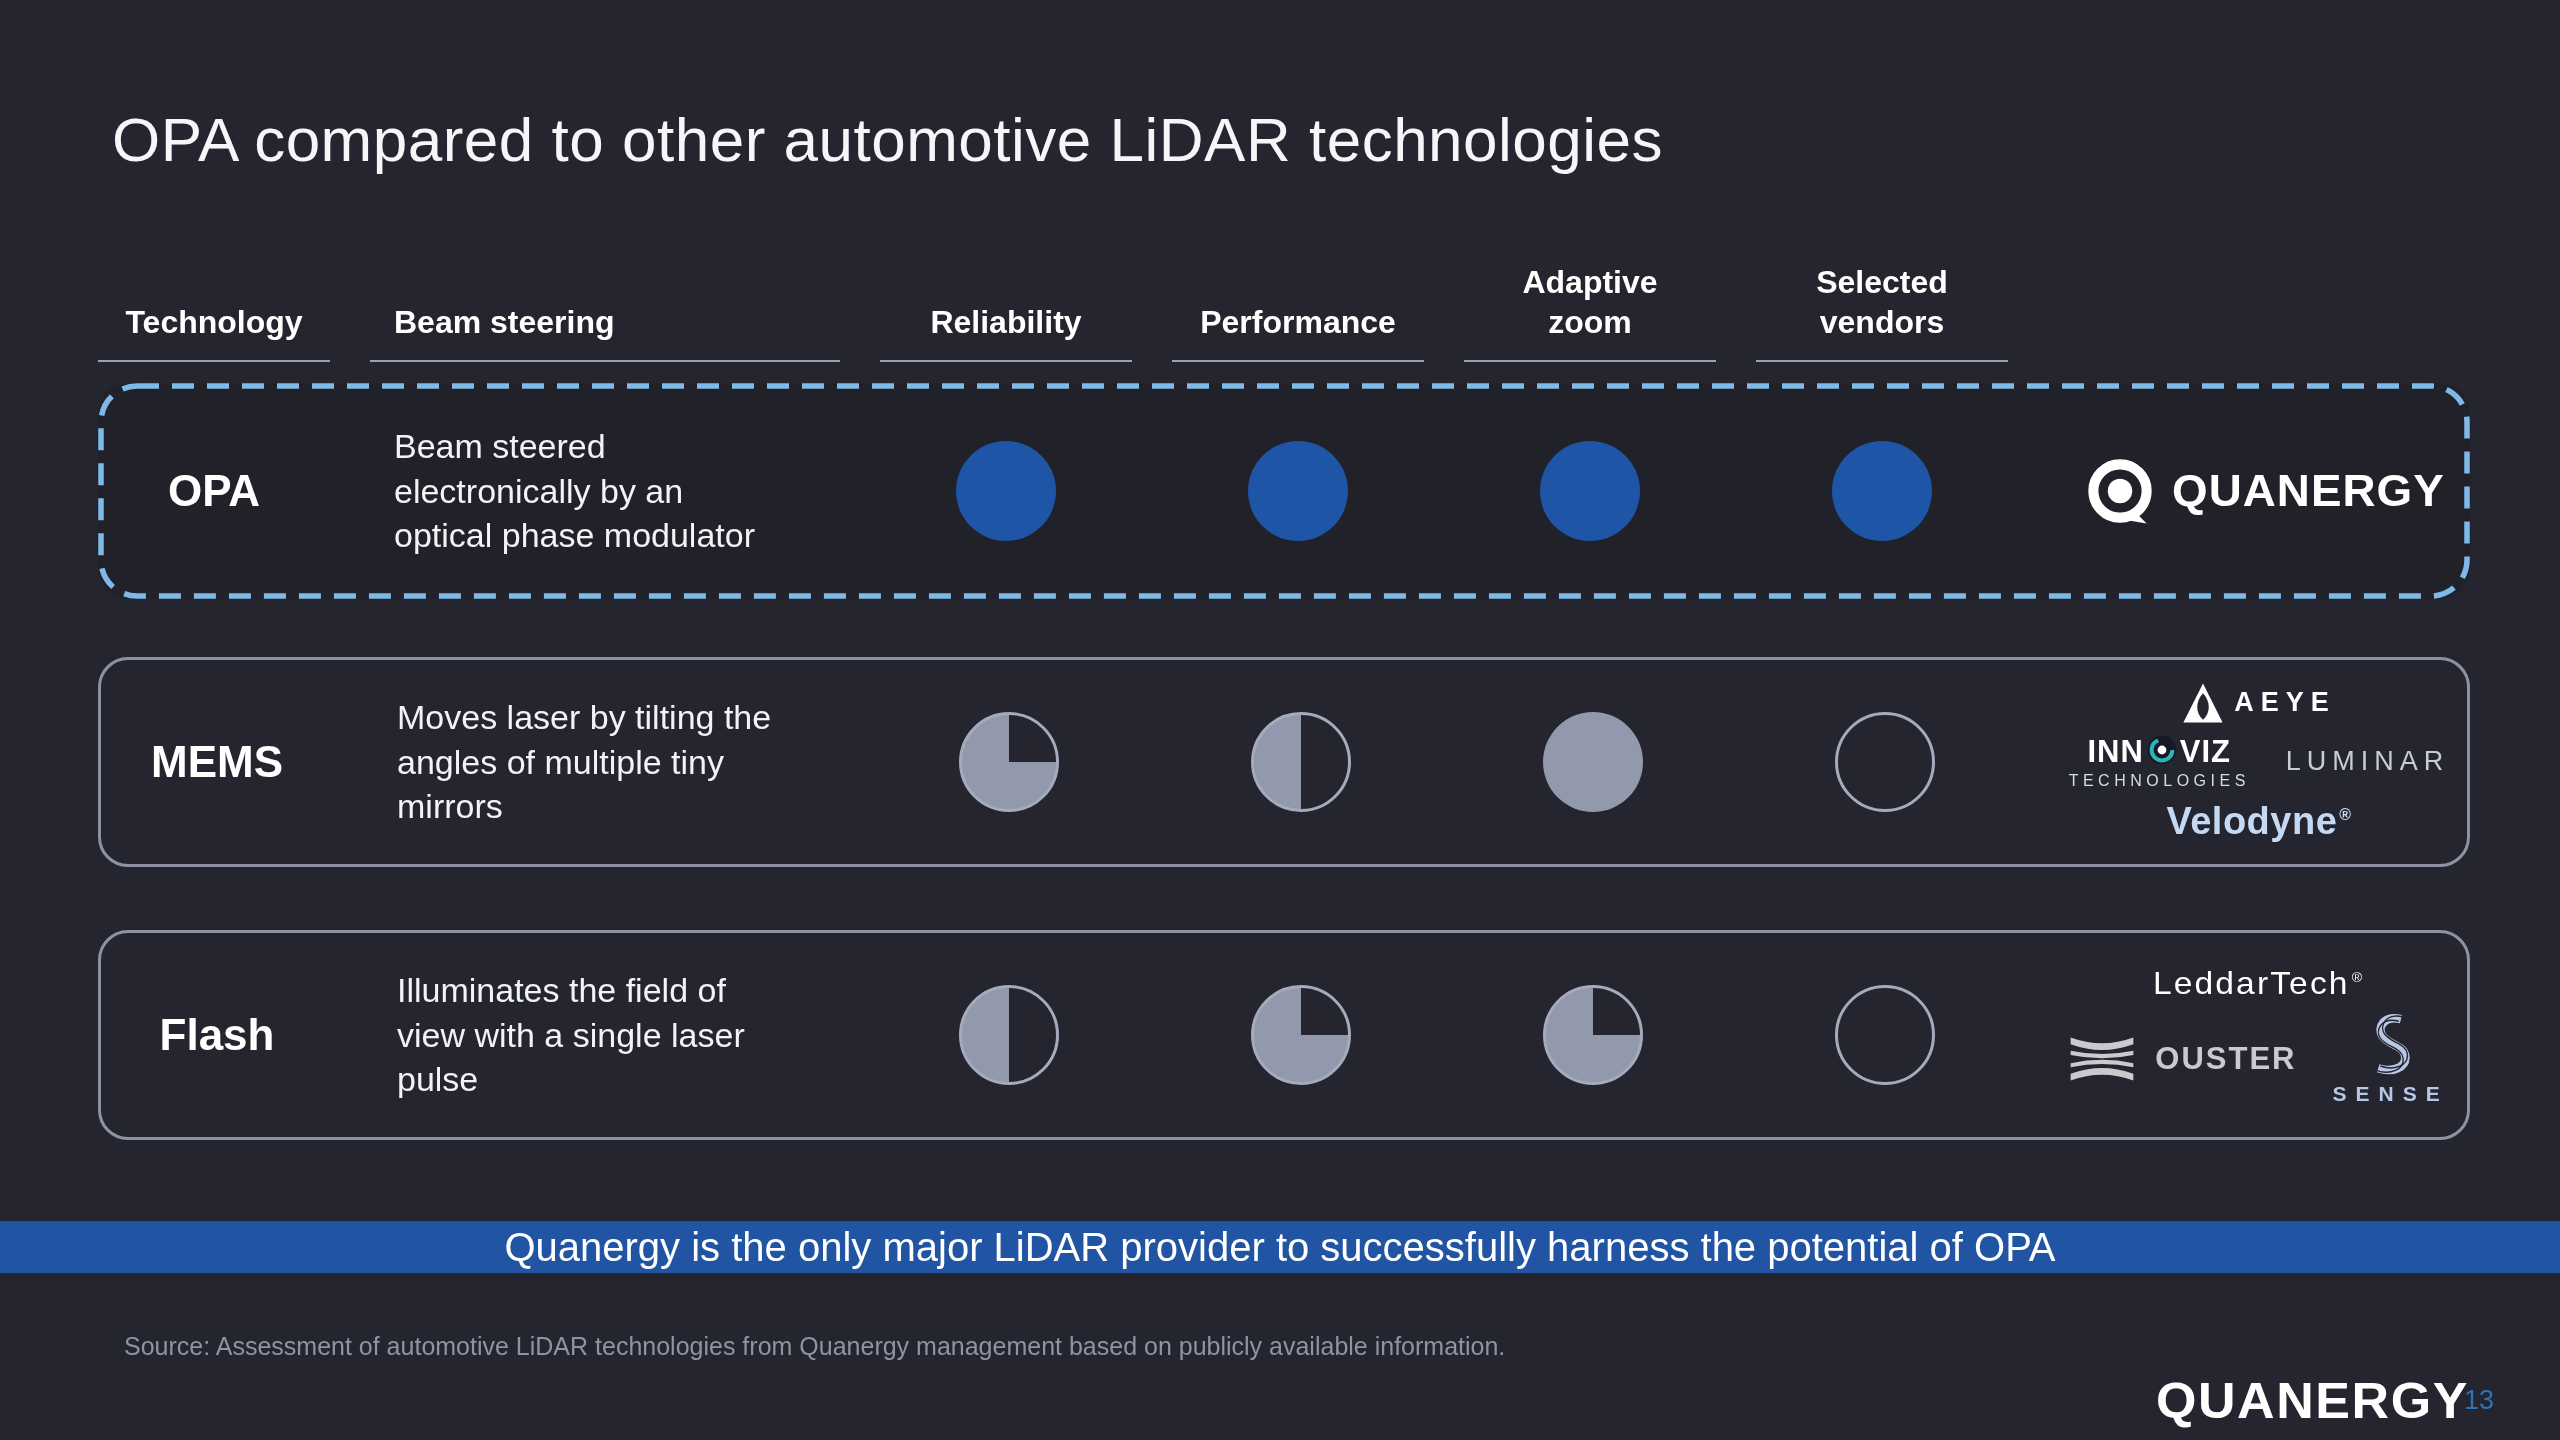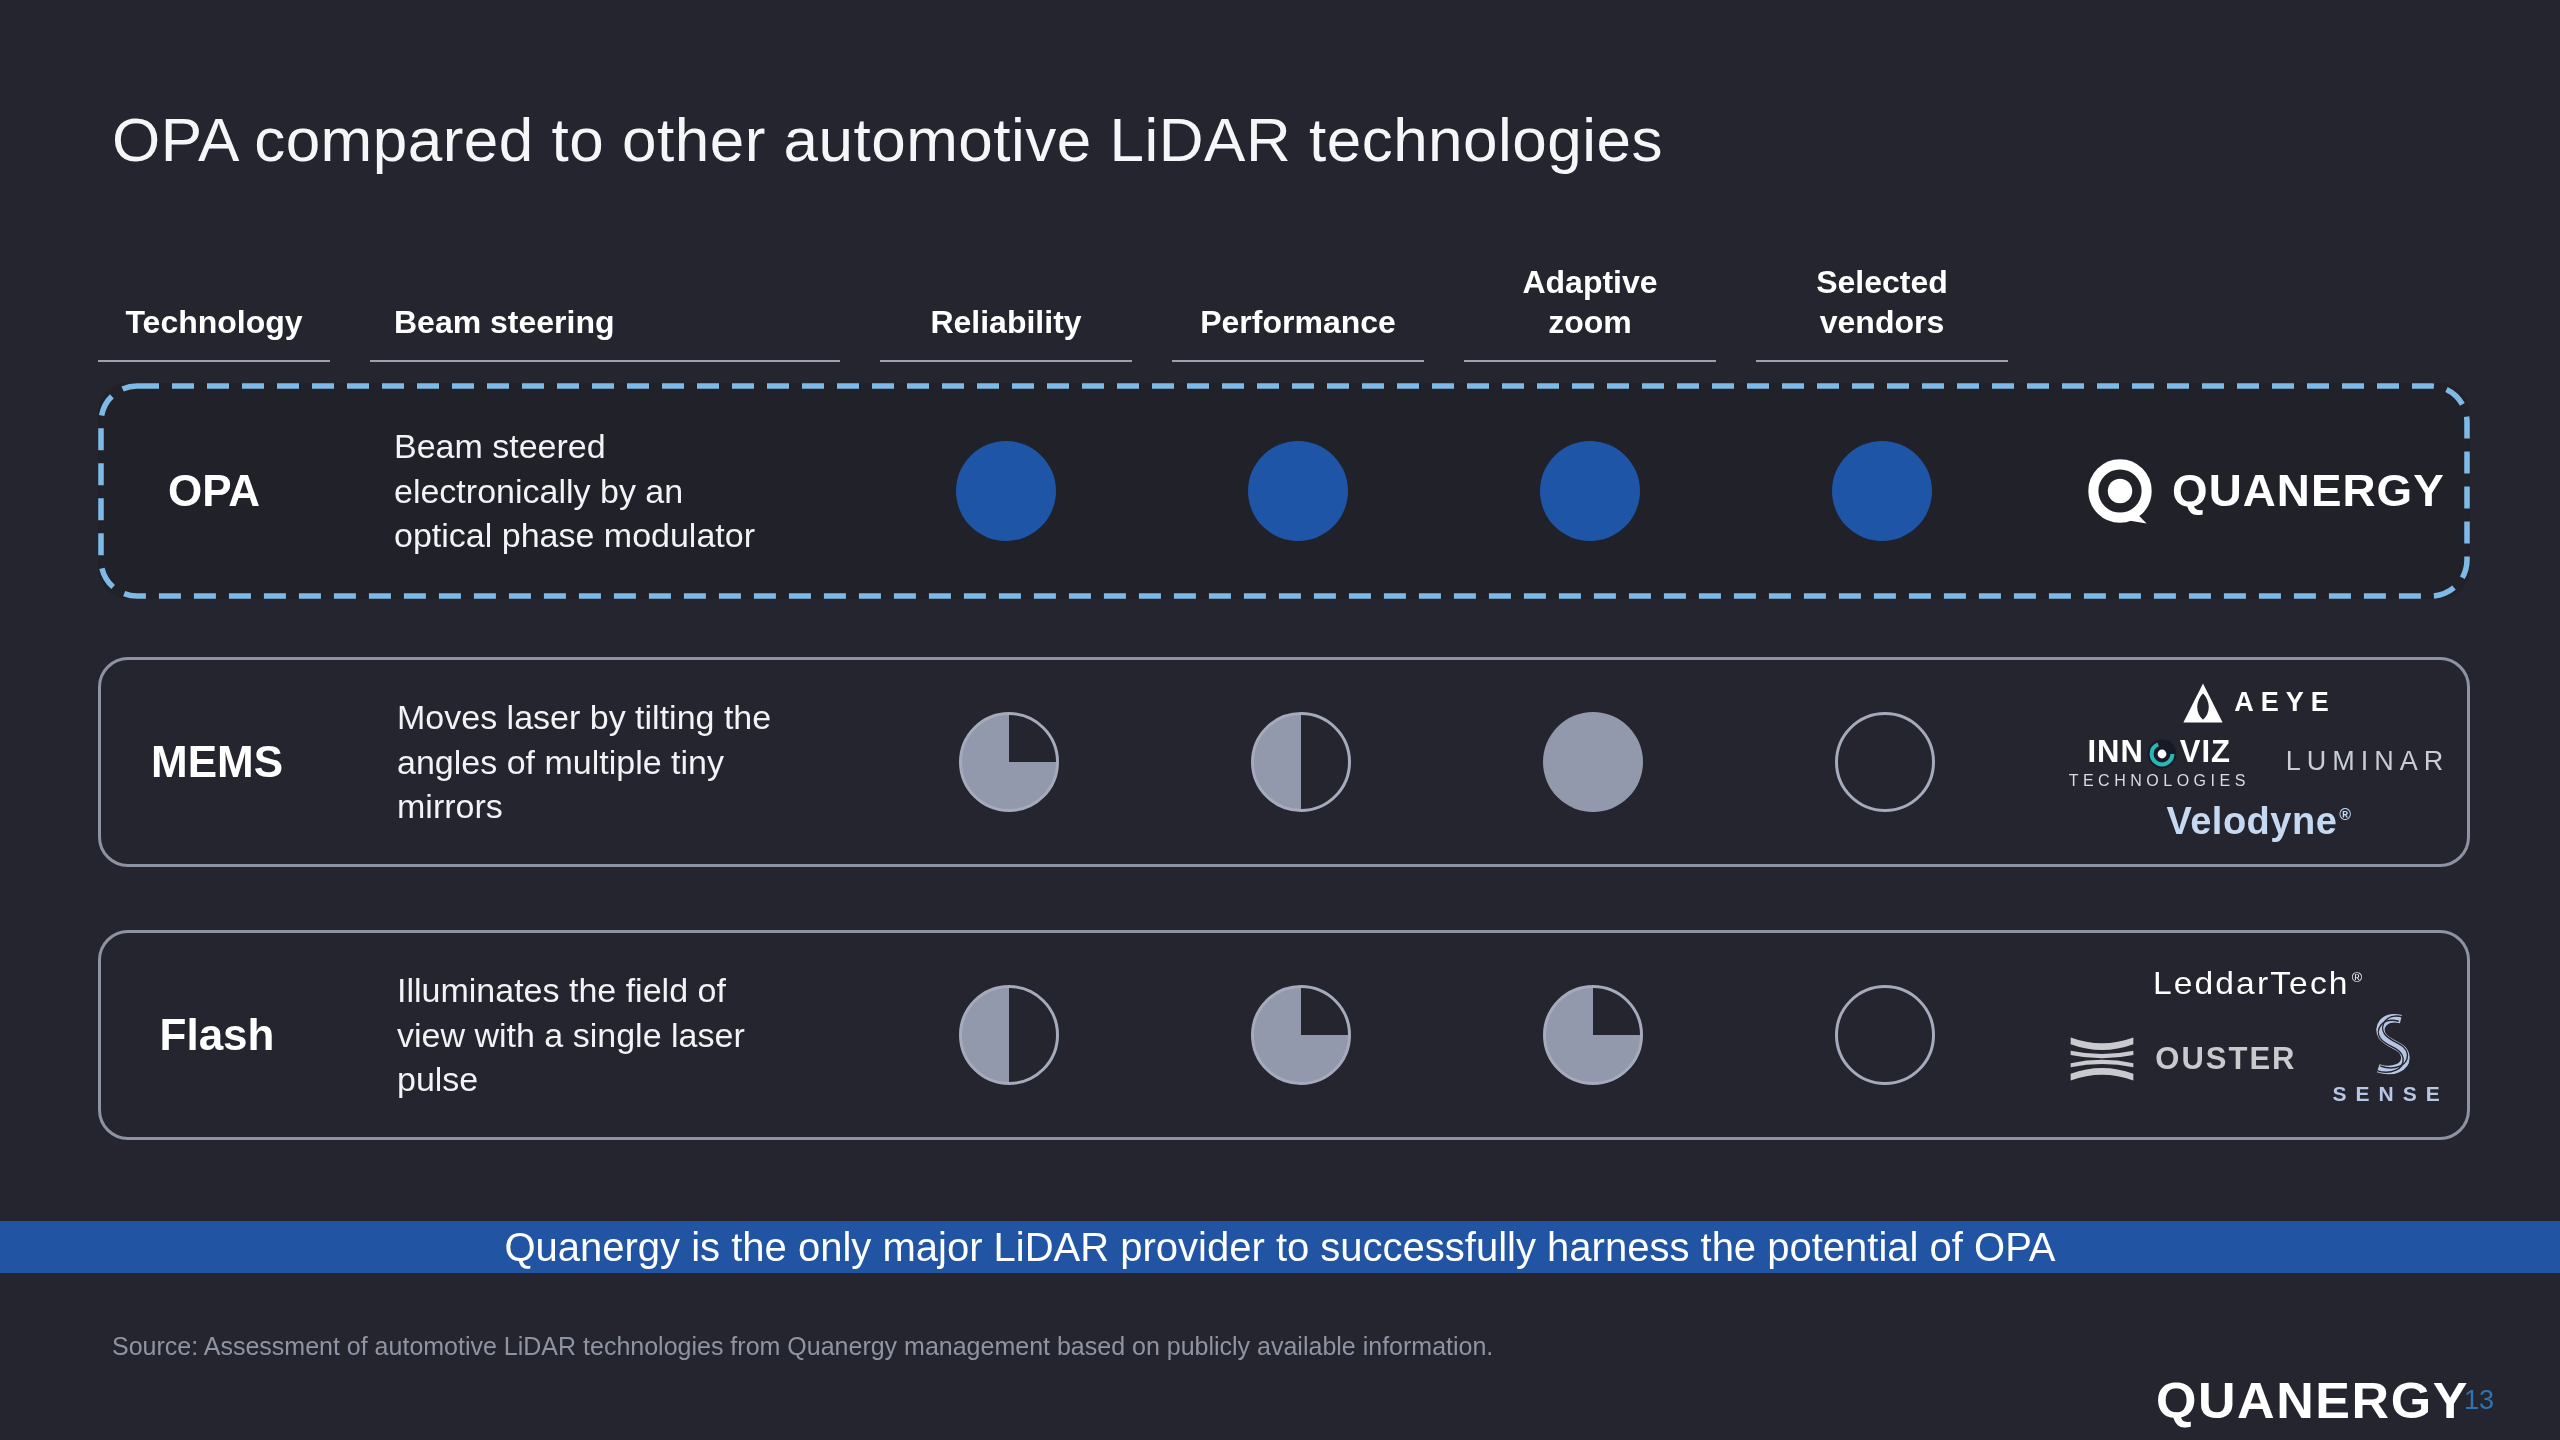--- a/index.html
+++ b/index.html
@@ -72,40 +72,40 @@
   }
   .ball--empty{border:3px solid var(--oc);background:transparent;}
   
   .vendors{display:flex;flex-direction:column;align-items:center;justify-content:center;gap:10px;}
   .vrow{display:flex;align-items:center;justify-content:center;gap:36px;}
   .quanergy-lockup{display:flex;align-items:center;gap:16px;}
   .quanergy-word{font-size:44px;font-weight:700;letter-spacing:1px;color:#fff;transform:scaleX(1.04);transform-origin:left;}
   .aeye{display:flex;align-items:center;gap:10px;}
   .aeye-word{font-size:27px;font-weight:700;letter-spacing:7px;color:#fff;}
   .innoviz{display:flex;flex-direction:column;align-items:center;gap:2px;}
-  .innoviz-line{display:flex;align-items:flex-end;}
+  .innoviz-line{display:flex;align-items:flex-start;}
   .innoviz-txt{font-size:31px;font-weight:700;letter-spacing:1px;color:#fff;}
   .innoviz-sub{font-size:16px;letter-spacing:4.5px;color:#d9dce3;}
   .luminar{font-size:27px;font-weight:300;letter-spacing:6px;color:#c9ccd4;}
   .velodyne{font-size:38px;font-weight:700;color:#c6d9f2;letter-spacing:.5px;}
   .leddartech{font-size:32px;font-weight:400;letter-spacing:2px;color:#fff;transform:scaleX(1.05);}
   .ouster{display:flex;flex-direction:row;align-items:center;gap:20px;}
   .ouster-word{font-size:31px;font-weight:700;letter-spacing:2px;color:#c9c9ce;}
   .sense{display:flex;flex-direction:column;align-items:center;gap:6px;}
   .sense-word{font-size:21px;font-weight:700;letter-spacing:9px;color:#b9c7e6;}
   .reg{font-size:.42em;vertical-align:super;margin-left:2px;}
   
   .banner{
     position:absolute;left:0;top:1221px;width:2560px;height:52px;
     background:var(--banner-blue,#2155a4);
     display:flex;align-items:center;justify-content:center;
   }
   .banner-text{font-size:40px;color:#fff;}
   .source{
-    position:absolute;left:112px;top:1332px;
+    position:absolute;left:124px;top:1332px;
     font-size:25px;color:#8f94a3;
   }
   .footer-logo{
     position:absolute;left:2156px;top:1372px;
     font-size:50px;font-weight:700;letter-spacing:1.5px;color:#fff;
     transform:scaleX(1.04);transform-origin:left;
   }
   .page-number{
     position:absolute;left:2464px;top:1385px;
     font-size:27px;color:var(--page-number-blue,#2e74b5);

